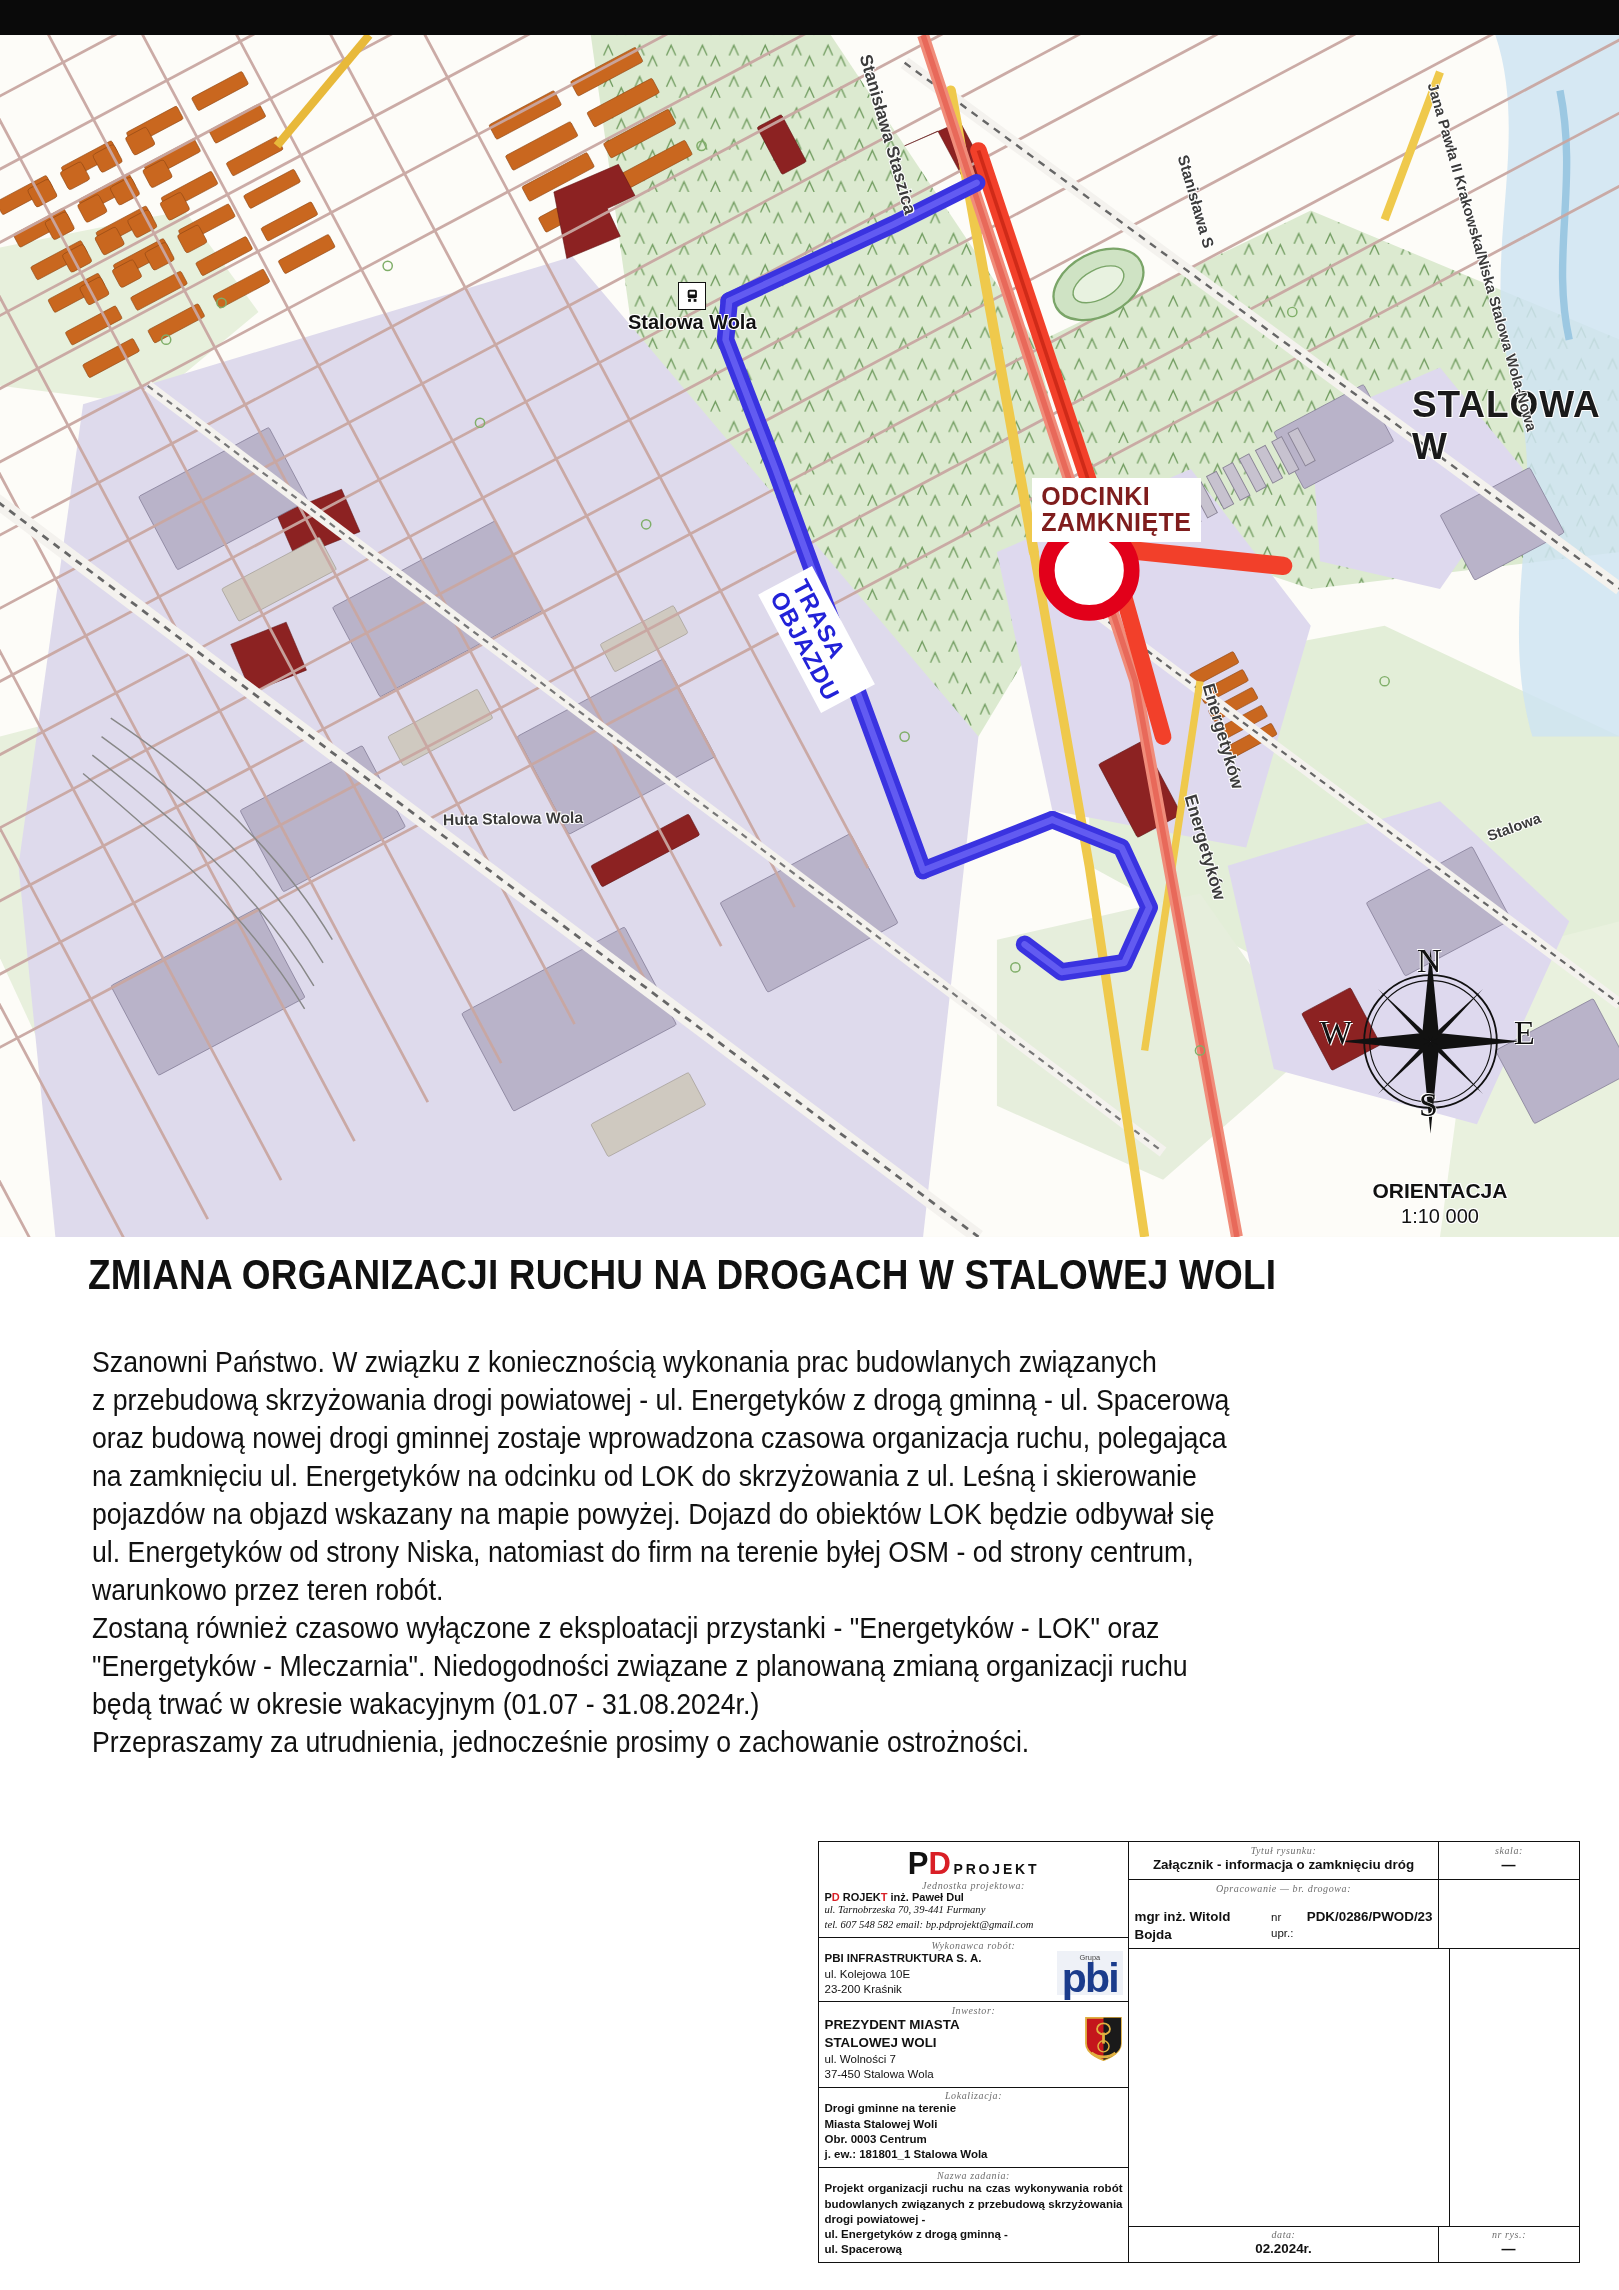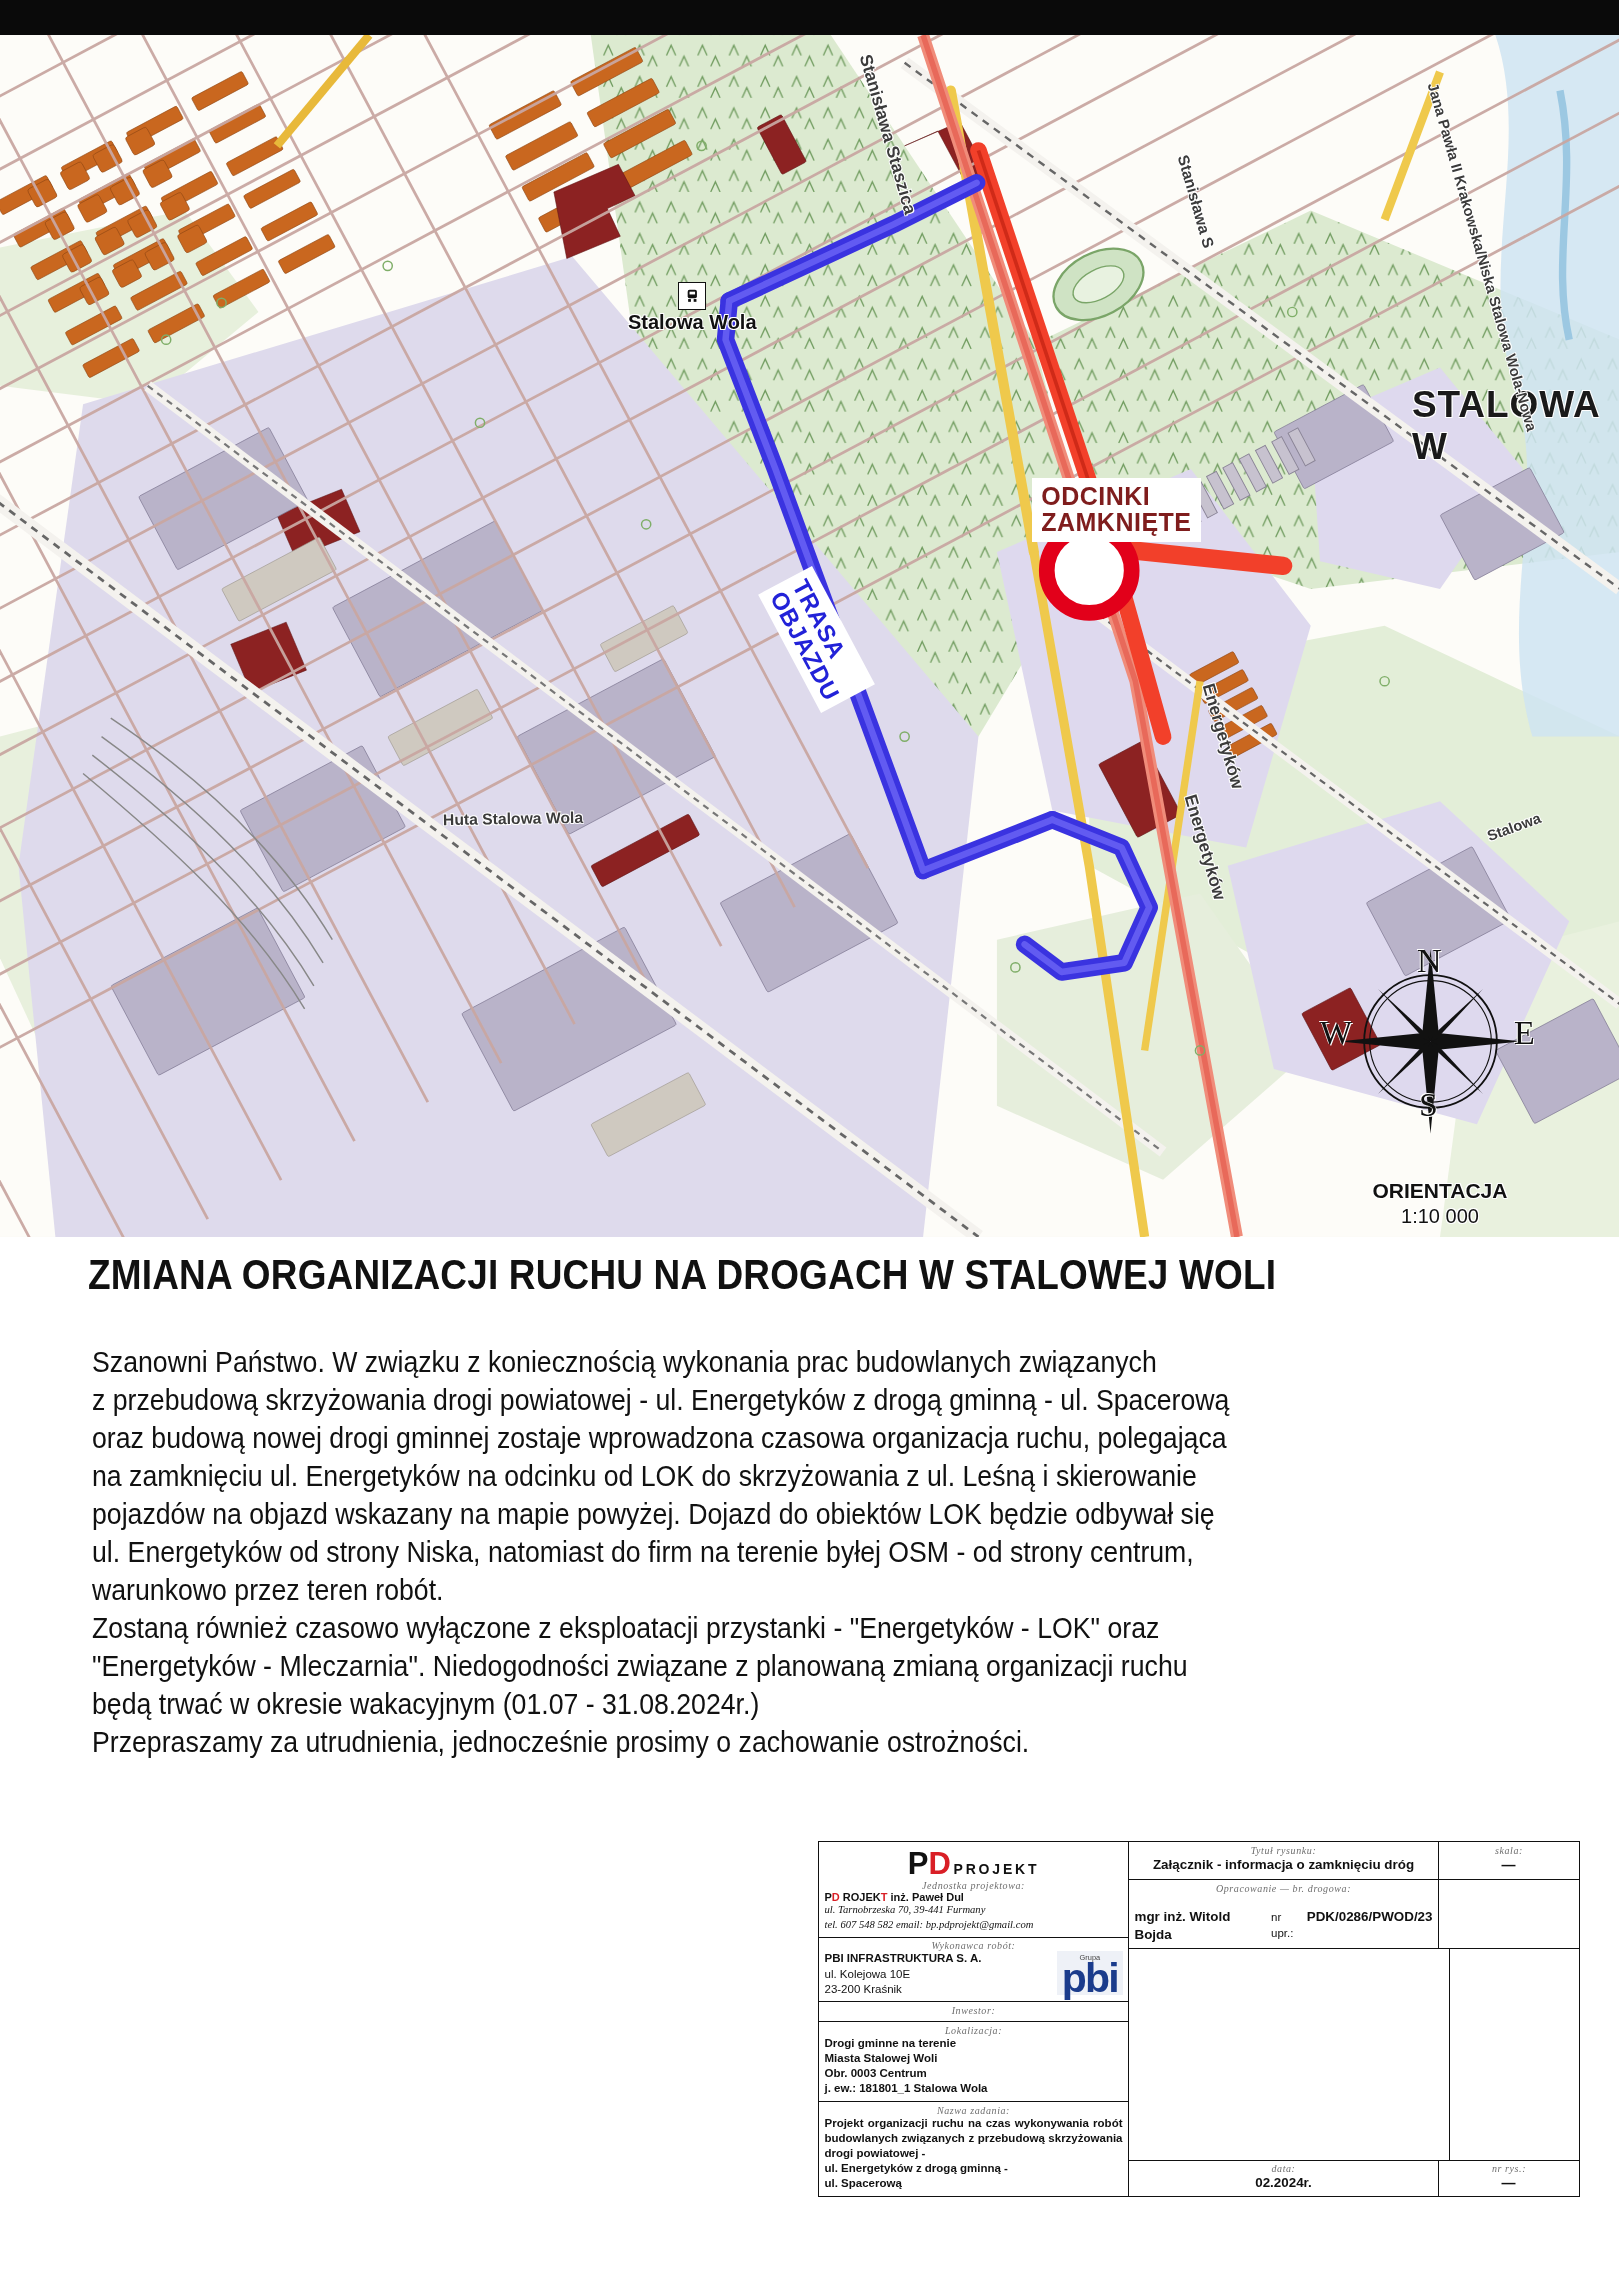--- a/index.html
+++ b/index.html
@@ -473,20 +473,36 @@
           </div>
           <div class="pbi-box">
             <div class="pbi-g">Grupa</div>
             <div class="pbi">pbi</div>
           </div>
         </div>
       </div>
 
       <div class="cell">
         <div class="cap">Inwestor:</div>
+        <div class="row-flex">
+          <div>
+            <div class="v big">PREZYDENT MIASTA</div>
+            <div class="v big">STALOWEJ WOLI</div>
+            <div class="v">ul. Wolności 7</div>
+            <div class="v">37-450 Stalowa Wola</div>
+          </div>
+          <svg class="crest" viewBox="0 0 42 50">
+            <path d="M2,2 H40 V30 C40,42 21,48 21,48 C21,48 2,42 2,30 Z" fill="#c4161c" stroke="#e0b040" stroke-width="2"></path>
+            <path d="M21,2 H40 V30 C40,42 21,48 21,48 Z" fill="#1a1a1a"></path>
+            <ellipse cx="21" cy="14" rx="7" ry="6" fill="none" stroke="#e0b040" stroke-width="2"></ellipse>
+            <rect x="19.5" y="18" width="3" height="12" fill="#e0b040"></rect>
+            <circle cx="21" cy="33" r="6" fill="none" stroke="#e0b040" stroke-width="1.6"></circle>
+            <path d="M8,40 C16,46 26,46 34,40" fill="none" stroke="#e0b040" stroke-width="3"></path>
+          </svg>
+        </div>
       </div>
 
       <div class="cell">
         <div class="cap">Lokalizacja:</div>
         <div class="v b">Drogi gminne na terenie</div>
         <div class="v b">Miasta Stalowej Woli</div>
         <div class="v b">Obr. 0003 Centrum</div>
         <div class="v b">j. ew.: 181801_1 Stalowa Wola</div>
       </div>
 

